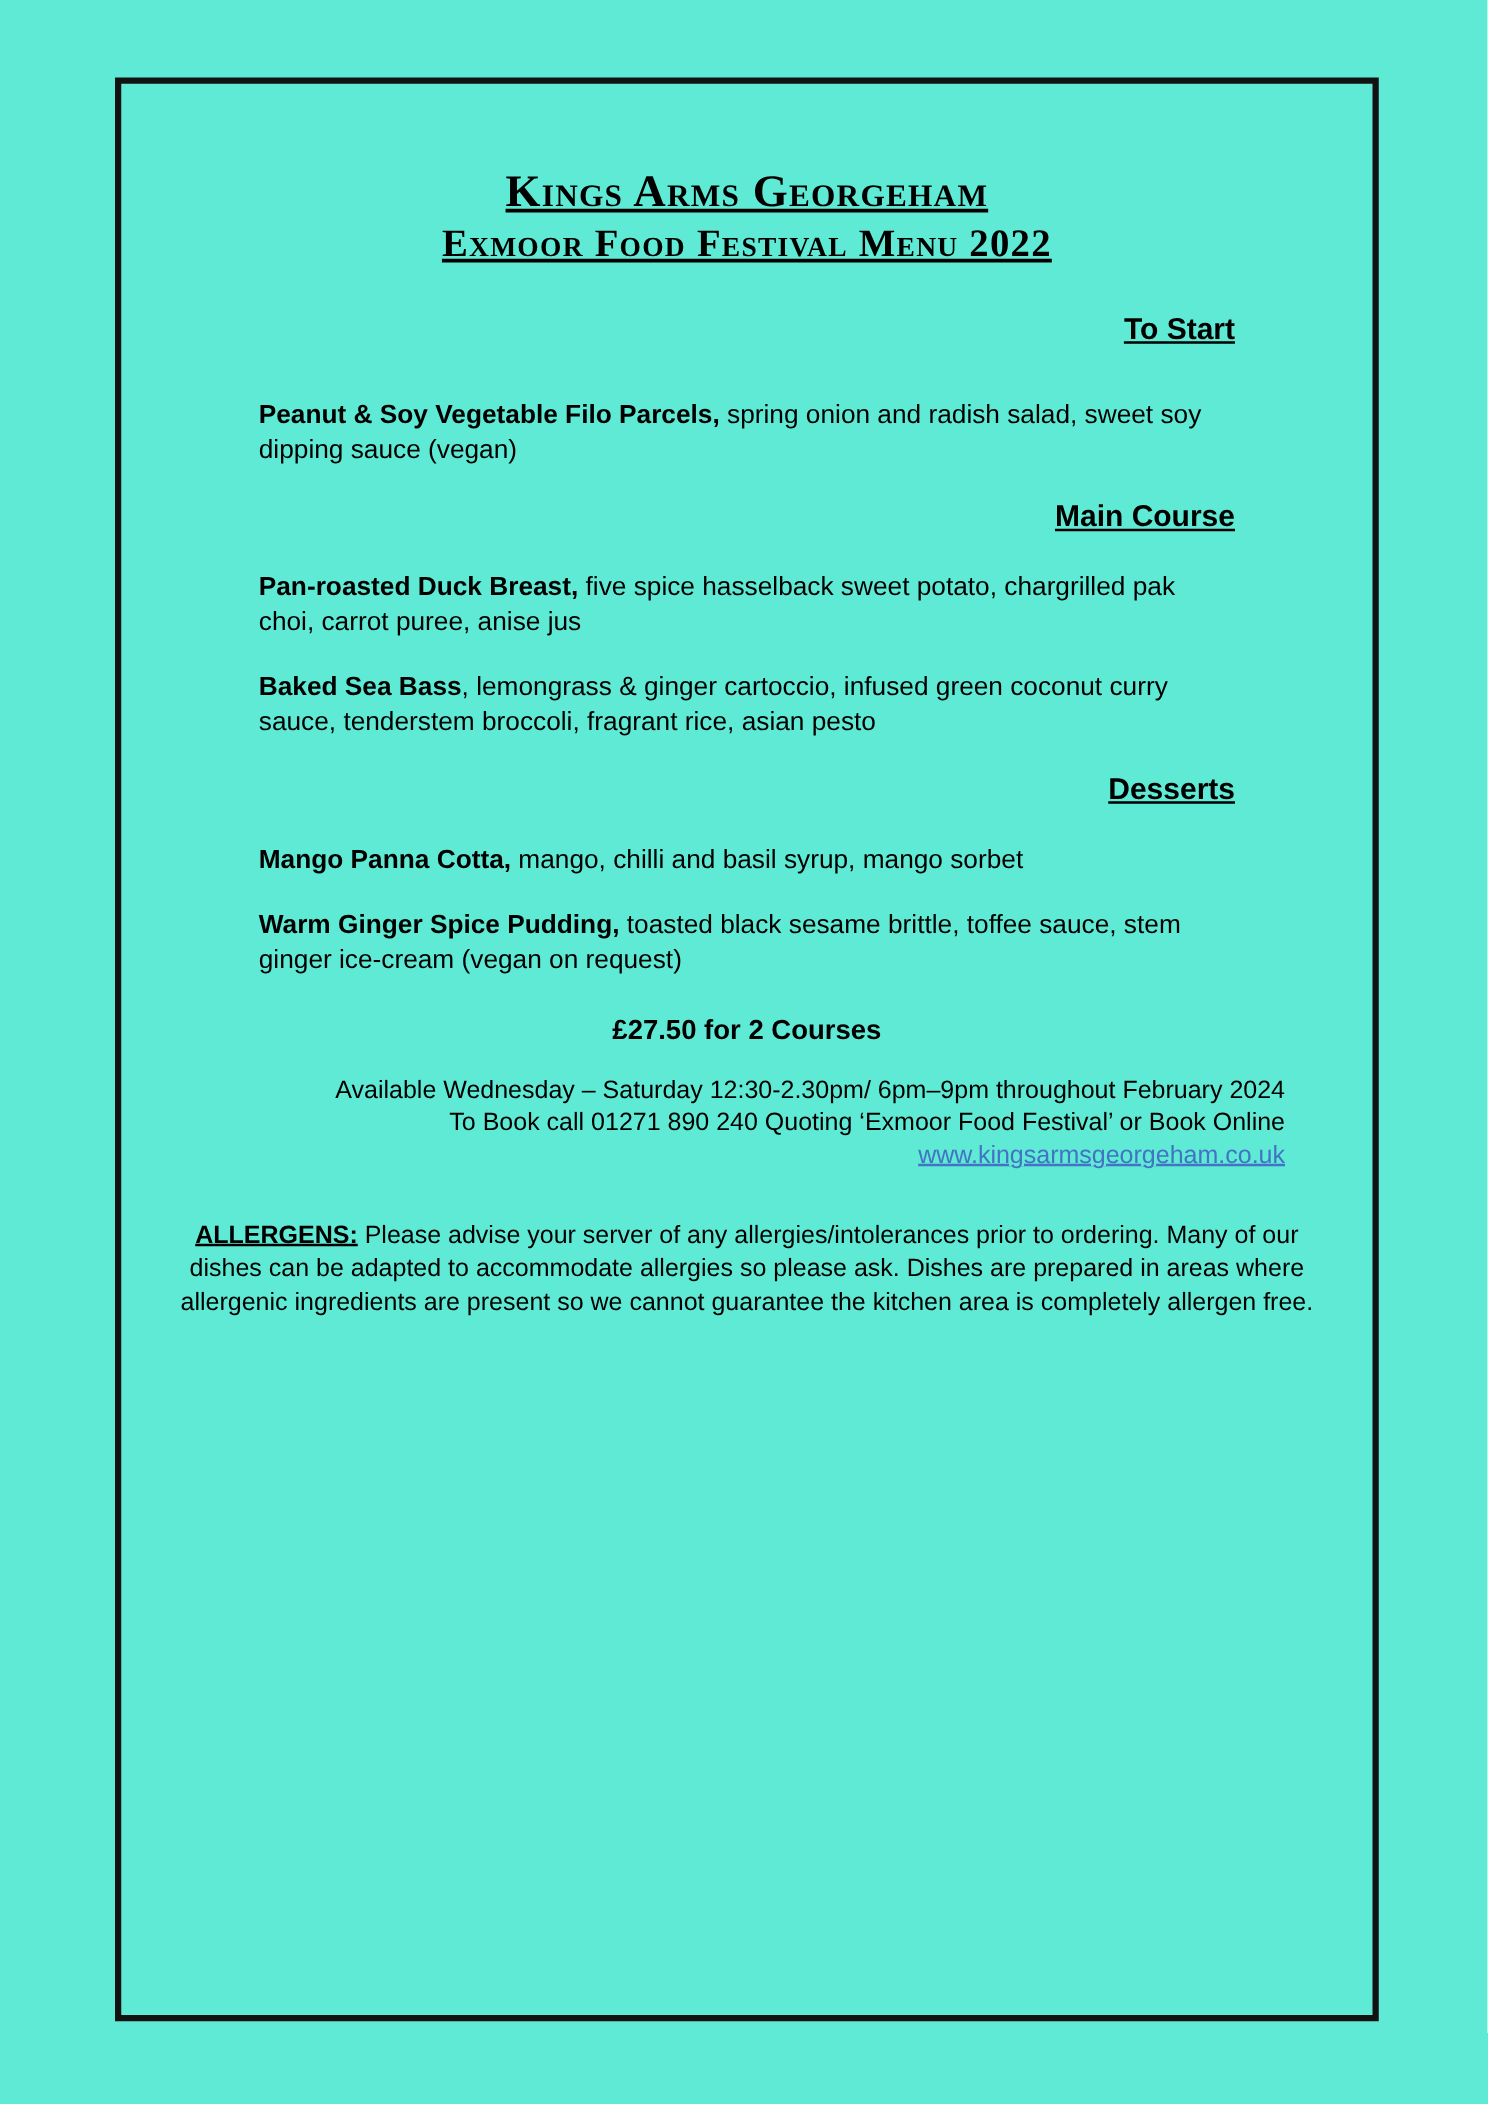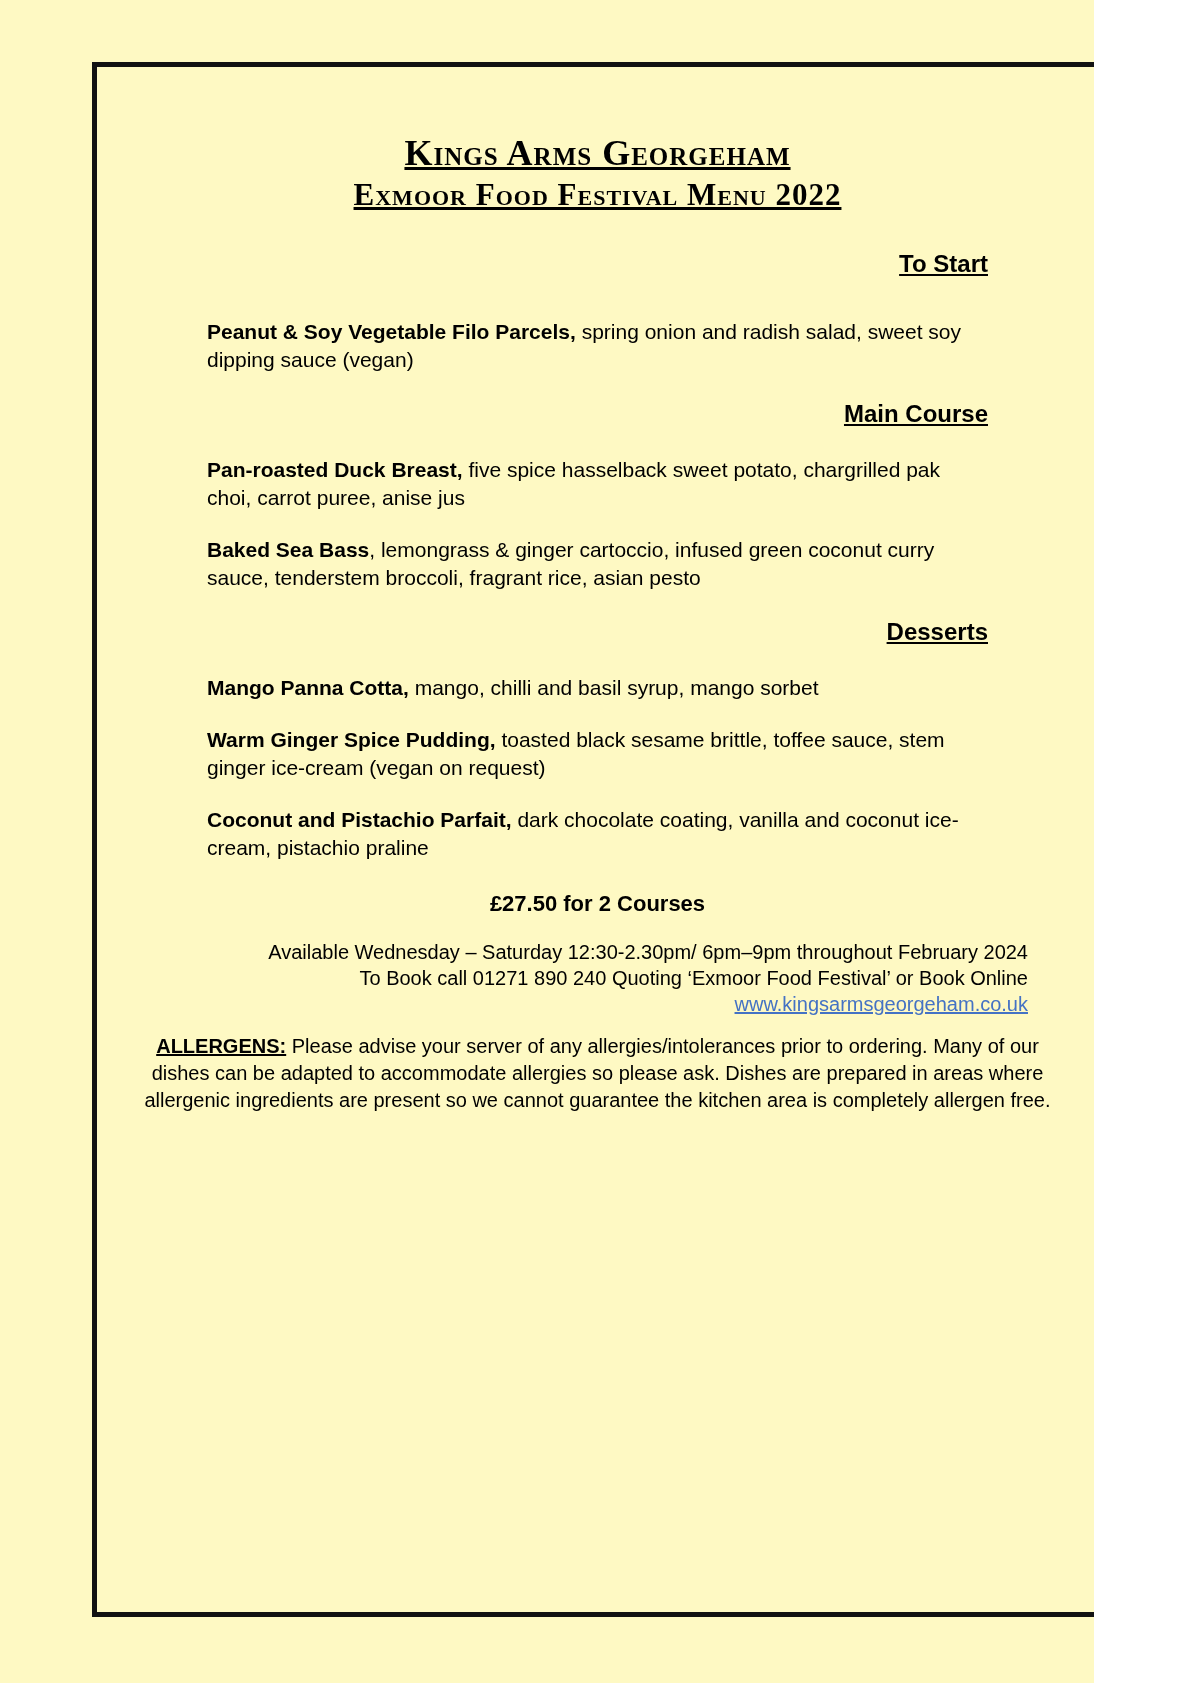--- a/index.html
+++ b/index.html
@@ -1,20 +1,20 @@
 <!DOCTYPE html>
 <html><head>
 <meta charset="utf-8">
 <style>
   html, body { margin: 0; padding: 0; background: #ffffff; }
   .page {
     position: relative;
-    width: 1094px;
+    width: 1190px;
     height: 1683px;
-    background: #fef9c3;
+    background: #5eead4;
     color: #000000;
     font-family: "Liberation Sans", sans-serif;
     overflow: hidden;
     text-decoration: underline;
   }
   .border-box {
     position: absolute;
     left: 92px;
     top: 62px;
     width: 1011px;
@@ -67,21 +67,21 @@
   }
   .website-link {
     color: #4472C4;
     text-decoration: underline;
     cursor: pointer;
   }
   .allergens {
     font-size: 20px;
     text-align: center;
     line-height: 27px;
-    margin: 16px -66px 0 -66px;
+    margin: 38px -66px 0 -66px;
   }
   .allergens-label {
     font-weight: bold;
     text-decoration: underline;
   }
 </style>
 </head>
 <body>
 
 <div class="page">
@@ -98,21 +98,20 @@
     <section>
       <h3 class="section-heading mid">Main Course</h3>
       <p class="item"><span class="dish-name">Pan-roasted Duck Breast,</span><span> five spice hasselback sweet potato, chargrilled pak choi, carrot puree, anise jus</span></p>
       <p class="item"><span class="dish-name">Baked Sea Bass</span><span>, lemongrass &amp; ginger cartoccio, infused green coconut curry sauce, tenderstem broccoli, fragrant rice, asian pesto</span></p>
     </section>
 
     <section>
       <h3 class="section-heading mid">Desserts</h3>
       <p class="item"><span class="dish-name">Mango Panna Cotta,</span><span> mango, chilli and basil syrup, mango sorbet</span></p>
       <p class="item"><span class="dish-name">Warm Ginger Spice Pudding,</span><span> toasted black sesame brittle, toffee sauce, stem ginger ice-cream (vegan on request)</span></p>
-      <p class="item"><span class="dish-name">Coconut and Pistachio Parfait,</span><span> dark chocolate coating, vanilla and coconut ice-cream, pistachio praline</span></p>
     </section>
 
     <div class="pricing-block">
       <p class="price-line">£27.50 for 2 Courses</p>
     </div>
 
     <div class="booking-block">
       <p class="booking-line">Available Wednesday – Saturday 12:30-2.30pm/ 6pm–9pm throughout February 2024</p>
       <p class="booking-line">To Book call 01271 890 240 Quoting ‘Exmoor Food Festival’ or Book Online</p>
       <p class="booking-line"><a class="website-link" href="#">www.kingsarmsgeorgeham.co.uk</a></p>

